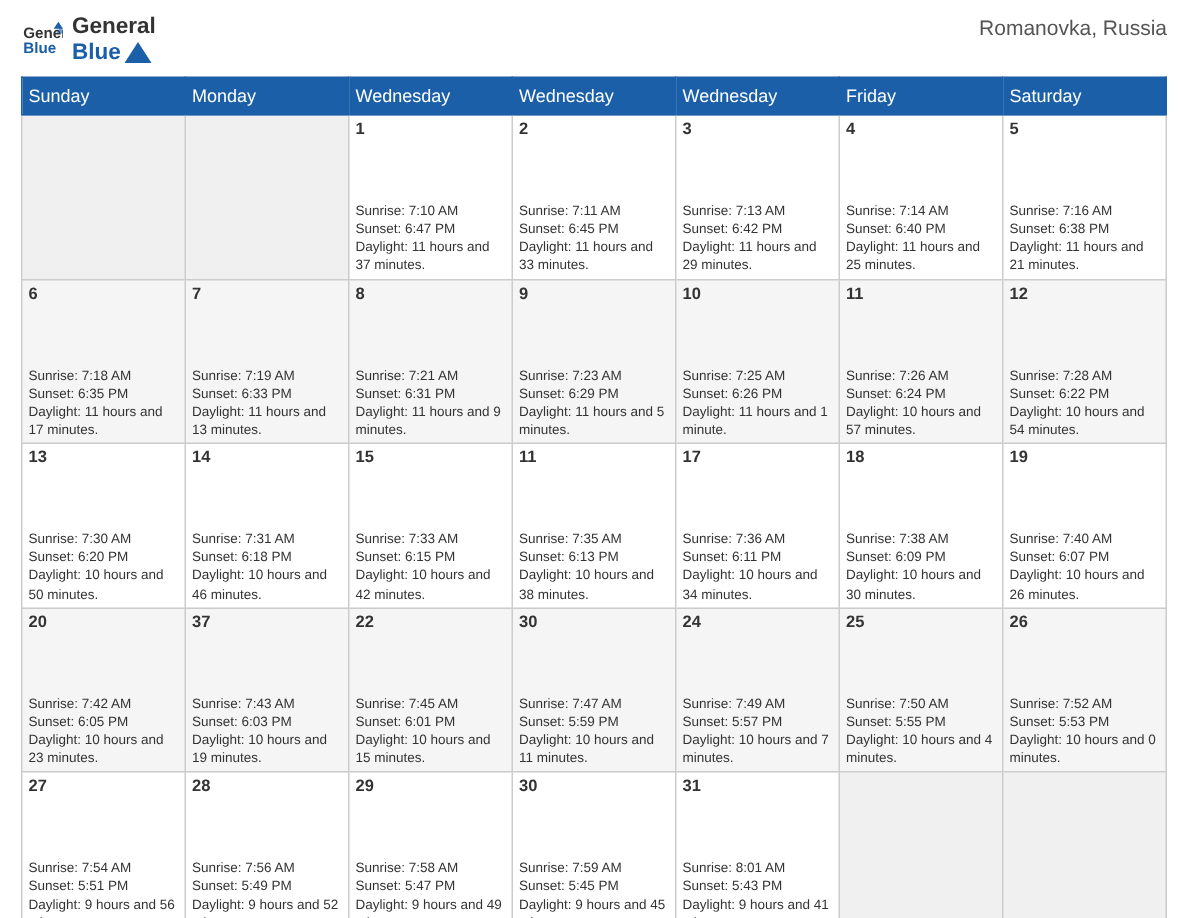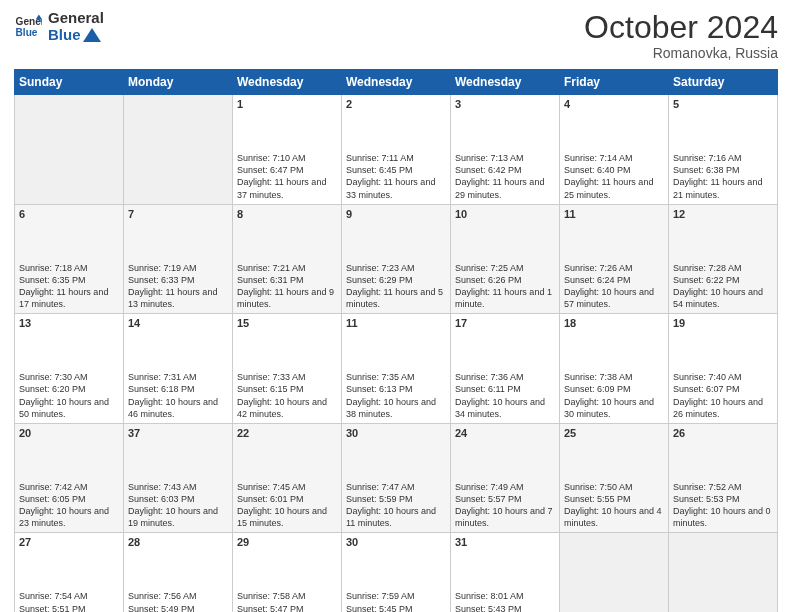--- a/index.html
+++ b/index.html
@@ -54,21 +54,21 @@
     }
     table {
       width: 100%;
       border-collapse: collapse;
       table-layout: fixed;
     }
     thead tr th {
       background: #1a5fa8;
       color: #fff;
       font-size: 12px;
-      font-weight: bold;
+      font-weight: normal;
       padding: 5px 4px;
       text-align: left;
       border: 1px solid #1a5fa8;
     }
     tbody tr td {
       vertical-align: top;
       border: 1px solid #ccc;
       padding: 3px 4px;
       font-size: 9.5px;
       color: #333;
@@ -116,21 +116,20 @@
         <div style="font-size:15px;font-weight:bold;color:#333;line-height:1.1;">General</div>
         <div style="font-size:15px;font-weight:bold;color:#1a5fa8;line-height:1.1;display:flex;align-items:center;gap:2px;">
           Blue
           <svg width="18" height="14" viewBox="0 0 18 14">
             <polygon points="0,14 9,0 18,14" fill="#1a5fa8"></polygon>
           </svg>
         </div>
       </div>
     </div>
     <div class="title-block">
-      <div class="month-title">October 2024</div>
       <div class="location">Romanovka, Russia</div>
     </div>
   </div>
 
   <table class="calendar">
     <thead>
       <tr>
       <th>Sunday</th>
           <th>Monday</th>
           <th>Wednesday</th>

